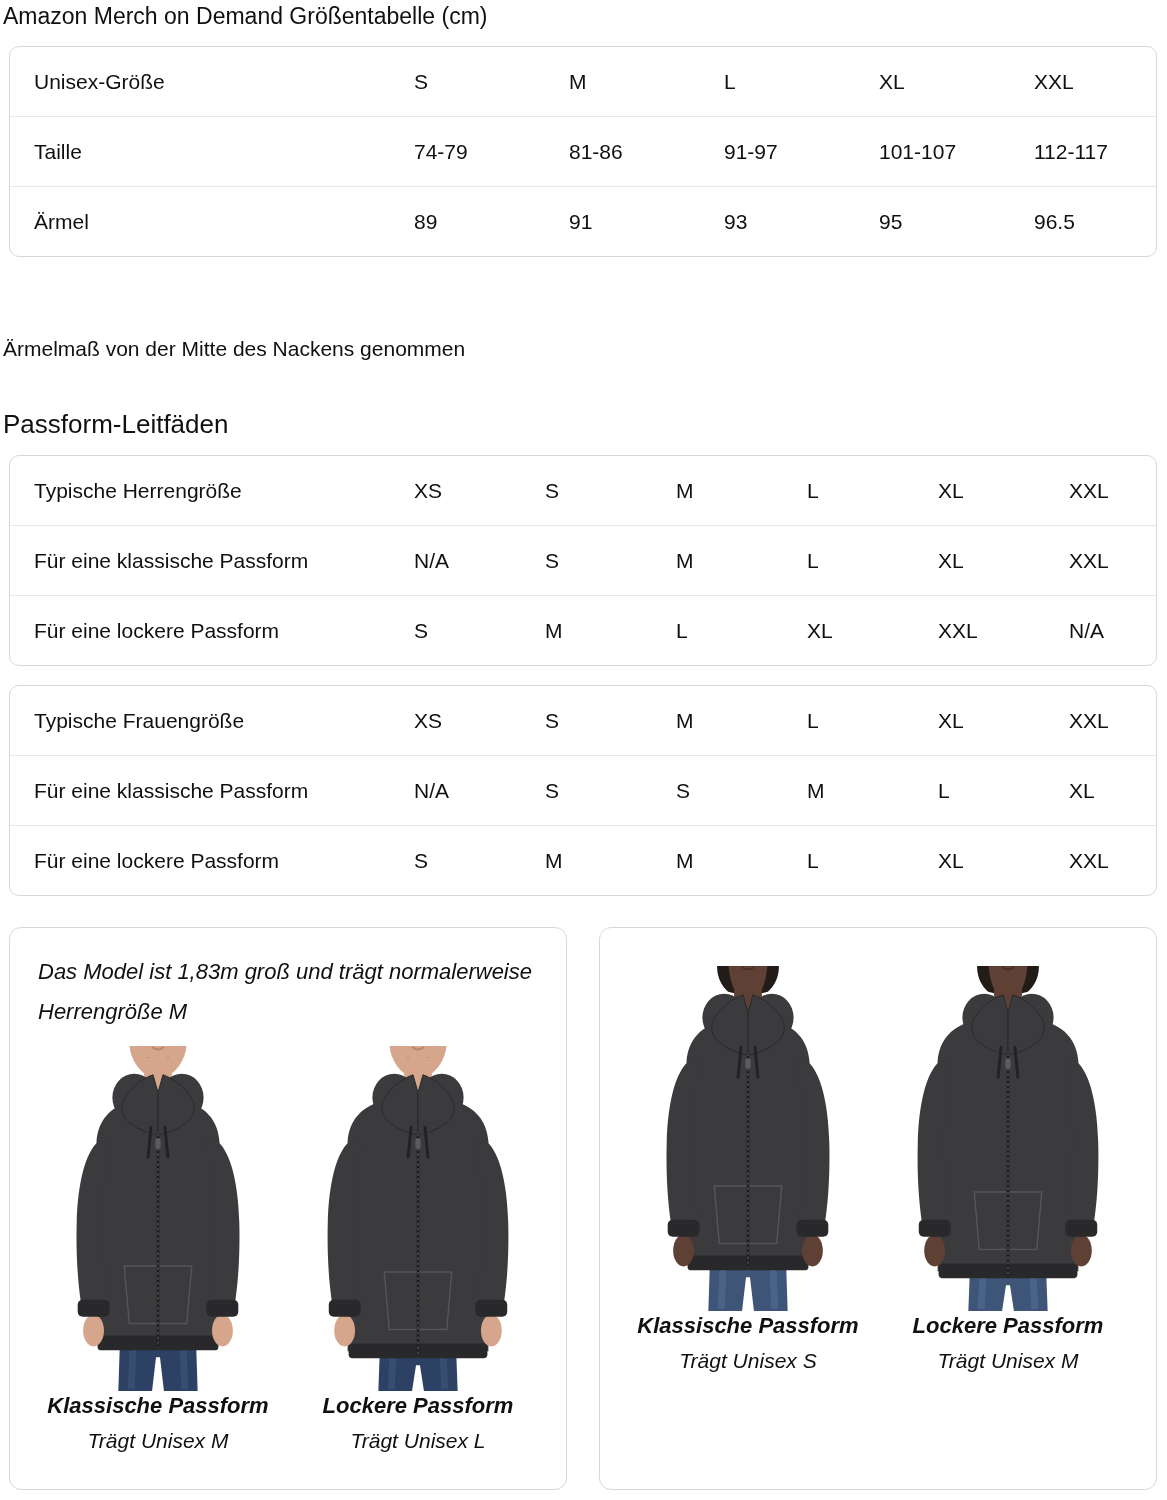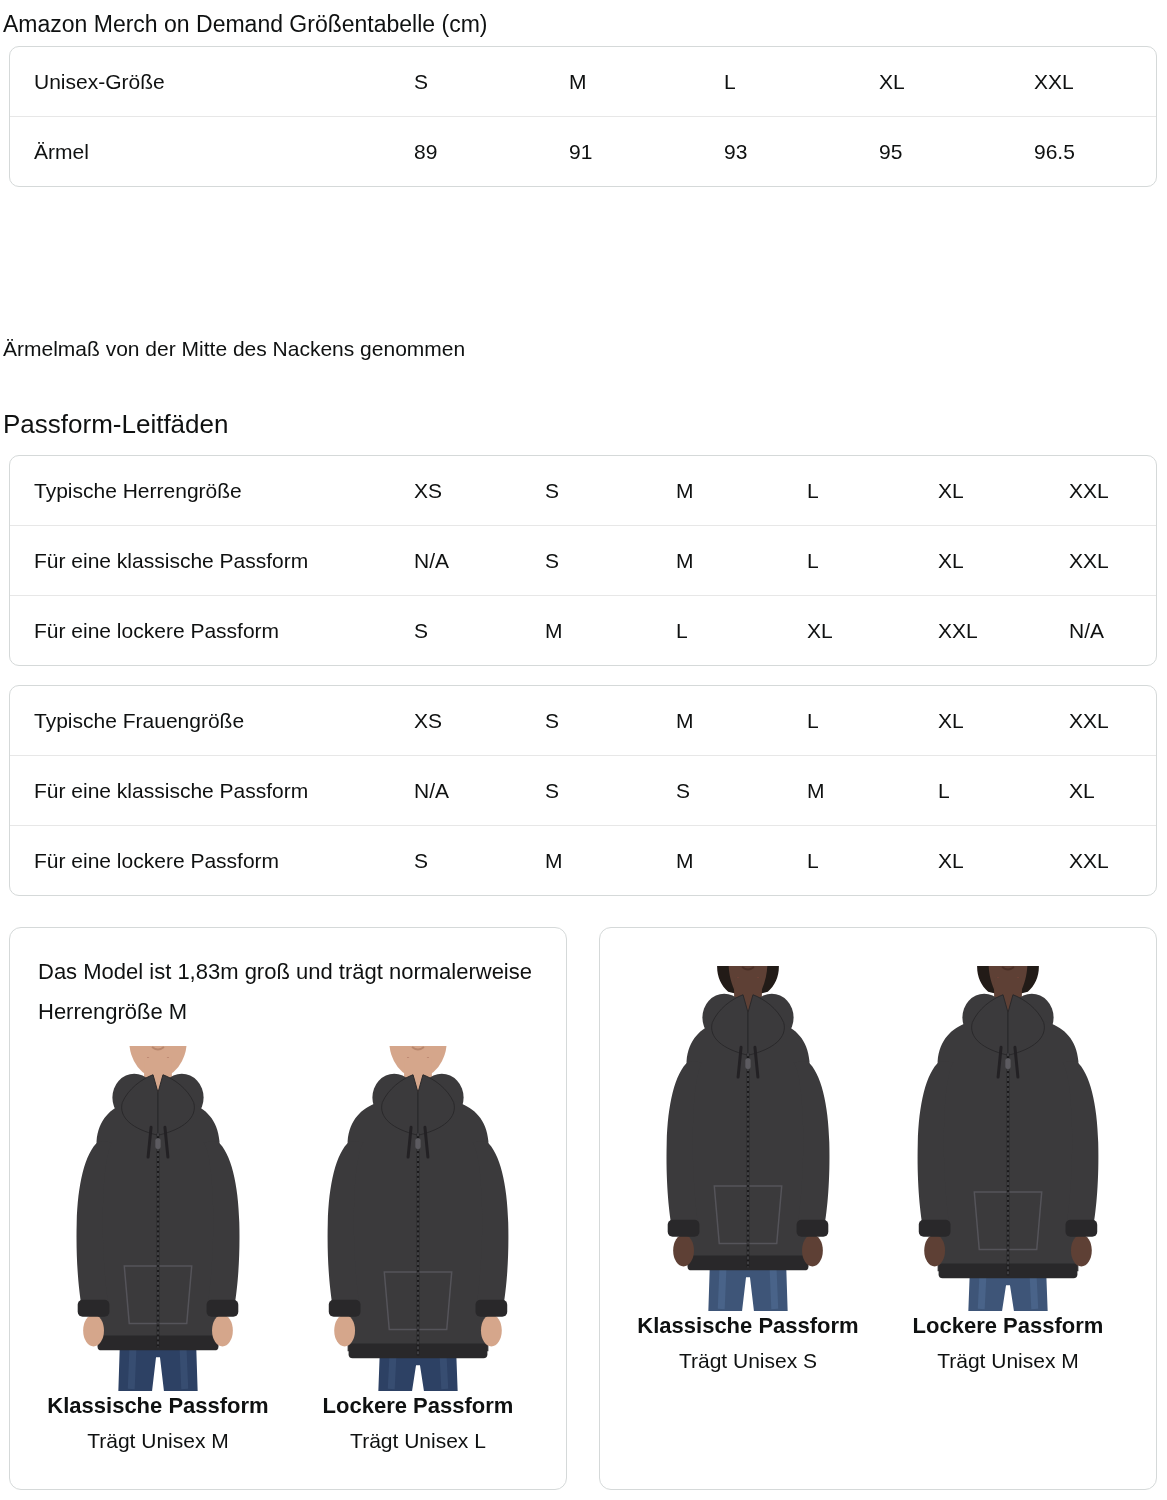--- a/index.html
+++ b/index.html
@@ -4,21 +4,21 @@
 <style>
   html,body{margin:0;padding:0;background:#fff;}
   body{
     width:1167px;height:1500px;
     font-family:"Liberation Sans",sans-serif;
     color:#0f1111;
     position:relative;
     overflow:hidden;
   }
   .page-title{
-    position:absolute;left:3px;top:9px;
+    position:absolute;left:3px;top:1px;
     font-size:23px;font-weight:400;line-height:30px;
   }
   .tbl{
     position:absolute;left:9px;width:1148px;
     box-sizing:border-box;
     border:1px solid #d5d9d9;border-radius:10px;
     background:#fff;overflow:hidden;
   }
   .tbl1{top:46px;}
   .tbl2{top:455px;}
@@ -37,21 +37,21 @@
   .note{
     position:absolute;left:3px;top:337px;
     font-size:21px;font-weight:400;
   }
   .sec-title{
     position:absolute;left:3px;top:409px;
     font-size:26px;font-weight:400;
   }
   .cards{
     position:absolute;left:9px;top:927px;width:1148px;
-    display:flex;gap:32px;
+    display:flex;gap:32px;font-style:italic;
   }
   .card{
     box-sizing:border-box;width:558px;height:563px;
     border:1px solid #d5d9d9;border-radius:12px;
     background:#fff;
     padding:24px 20px 0 20px;
   }
   .card-desc{
     font-size:22px;line-height:40px;font-weight:400;
     padding-left:8px;height:80px;
@@ -80,20 +80,28 @@
 <div class="page-title">Amazon Merch on Demand Größentabelle (cm)</div>
 
 <div class="tbl tbl1">
   <div class="trow">
     <div class="cell lab">Unisex-Größe</div>
     <div class="cell c5">S</div>
     <div class="cell c5">M</div>
     <div class="cell c5">L</div>
     <div class="cell c5">XL</div>
     <div class="cell c5">XXL</div>
+  </div>
+  <div class="trow">
+    <div class="cell lab">Taille</div>
+    <div class="cell c5">74-79</div>
+    <div class="cell c5">81-86</div>
+    <div class="cell c5">91-97</div>
+    <div class="cell c5">101-107</div>
+    <div class="cell c5">112-117</div>
   </div>
   <div class="trow">
     <div class="cell lab">Ärmel</div>
     <div class="cell c5">89</div>
     <div class="cell c5">91</div>
     <div class="cell c5">93</div>
     <div class="cell c5">95</div>
     <div class="cell c5">96.5</div>
   </div>
 </div>

